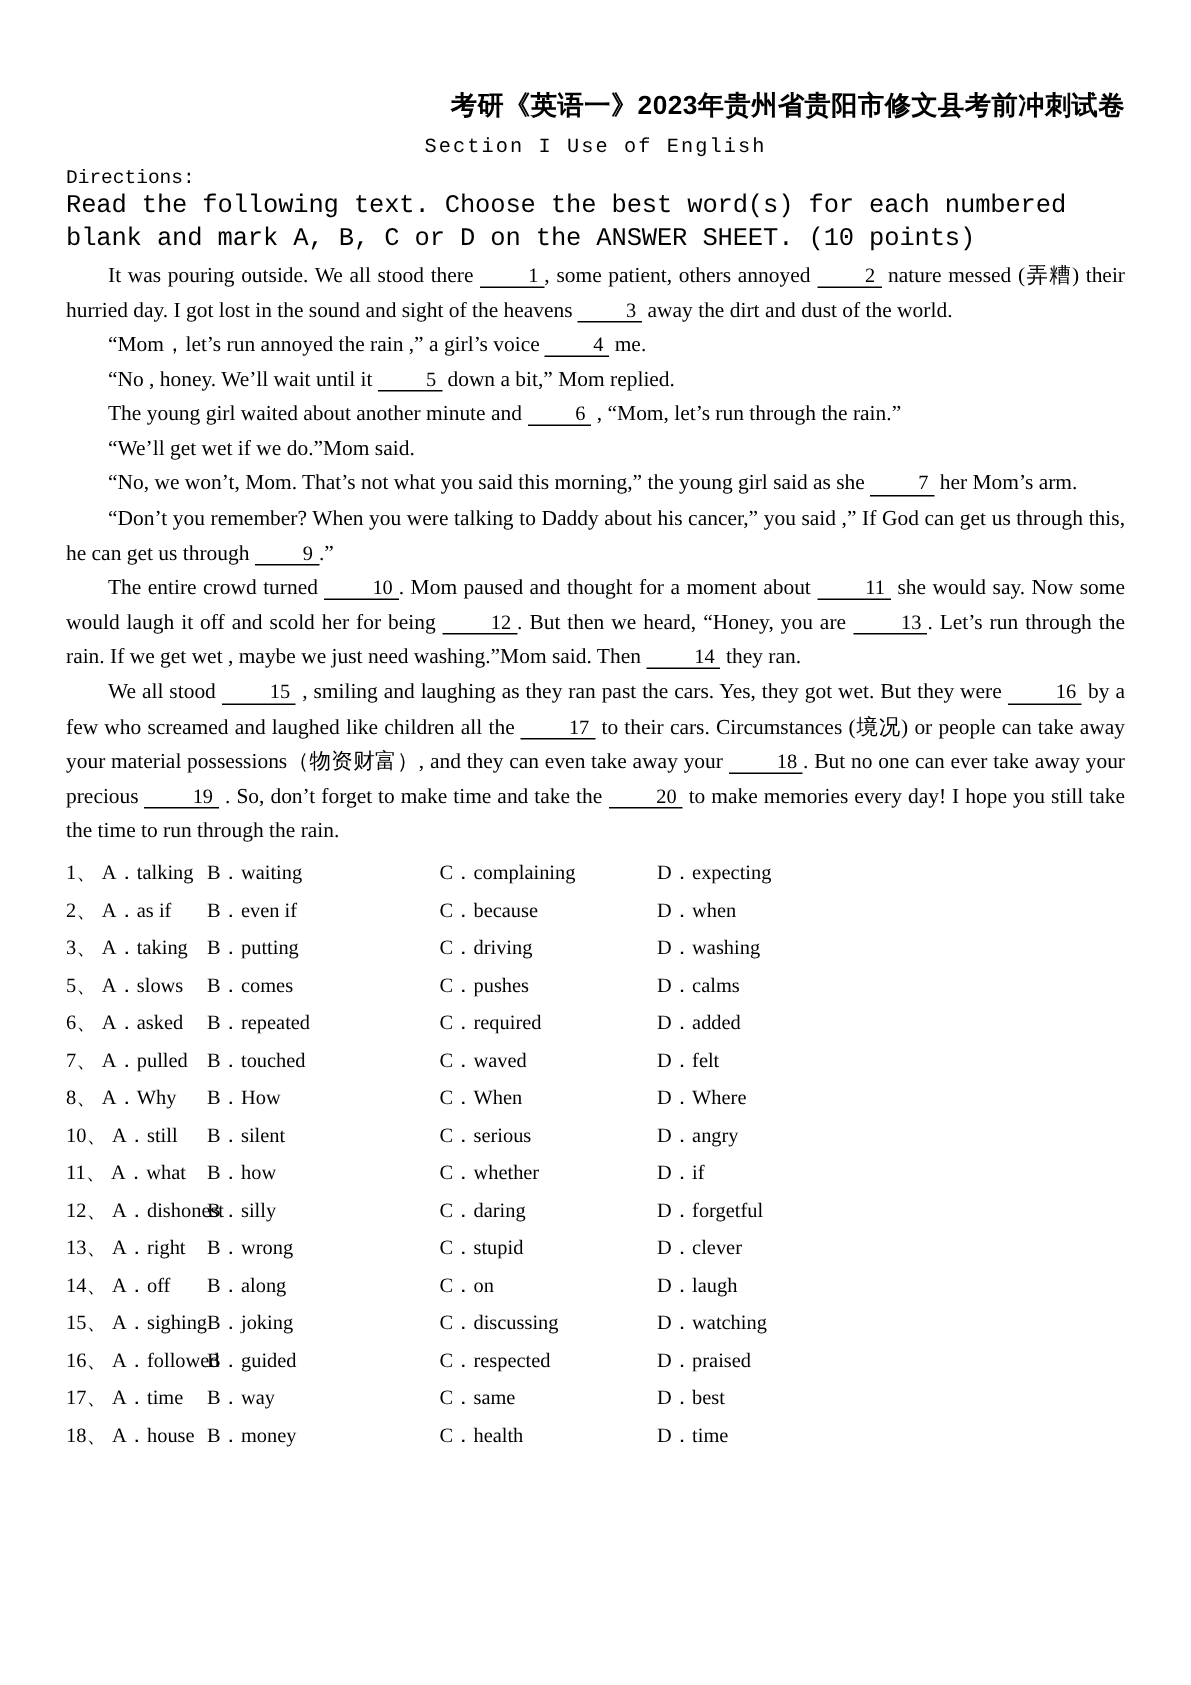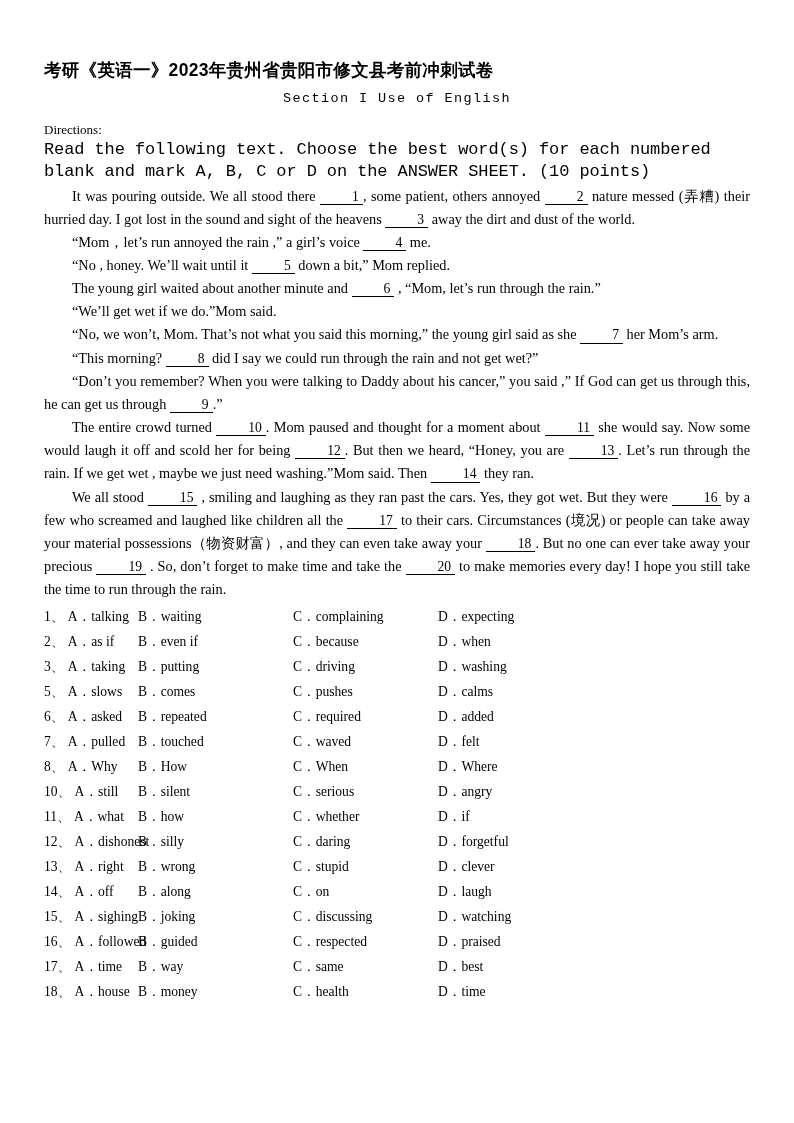--- a/index.html
+++ b/index.html
@@ -15,38 +15,38 @@
     position: relative;
   }
   .page {
     width: 794px;
     height: 1123px;
     box-sizing: border-box;
     padding: 58px 44px 20px 44px;
     position: relative;
   }
   .doc-title {
-    text-align: left;
+    text-align: right;
     font-family: "Liberation Sans", sans-serif;
     font-weight: bold;
     font-size: 17.5px;
     letter-spacing: 0.3px;
     margin: 0 0 9px 0;
   }
   .section-head {
     text-align: center;
     font-family: "Liberation Mono", monospace;
     font-size: 13.5px;
     letter-spacing: 1.4px;
     margin: 0 0 4px 0;
   }
   .directions-label {
-    font-family: Liberation Serif, serif;
+    font-family: Liberation Mono, monospace;
     font-size: 13px;
-    margin: 16px 0 1px 0;
+    margin: 5px 0 1px 0;
   }
   .directions-body {
     font-family: "Liberation Mono", monospace;
     font-size: 17px;
     line-height: 1.28;
     margin: 0 0 2px 0;
     letter-spacing: -0.1px;
   }
   .passage p {
     font-size: 14.3px;
@@ -101,21 +101,20 @@
   <div class="directions-label">Directions:</div>
   <div class="directions-body">Read the following text. Choose the best word(s) for each numbered blank and mark A, B, C or D on the ANSWER SHEET. (10 points)</div>
 
   <div class="passage" id="passage">
       <p class="indent"><span>It was pouring outside.  We all stood there </span><span class="blank">1</span><span>, some patient, others annoyed </span><span class="blank">2</span><span> nature messed (弄糟) their hurried day.  I got lost in the sound and sight of the heavens </span><span class="blank">3</span><span> away the dirt and dust of the world.</span></p>
       <p class="indent"><span>“Mom，let’s run annoyed the rain ,” a girl’s voice </span><span class="blank">4</span><span> me.</span></p>
       <p class="indent"><span>“No , honey. We’ll wait until it </span><span class="blank">5</span><span> down a bit,” Mom replied.</span></p>
       <p class="indent"><span>The young girl waited about another minute and </span><span class="blank">6</span><span> , “Mom, let’s run through the rain.”</span></p>
       <p class="indent"><span>“We’ll get wet if we do.”Mom said.</span></p>
       <p class="indent"><span>“No, we won’t, Mom. That’s not what you said this morning,” the young girl said as she </span><span class="blank">7</span><span> her Mom’s arm.</span></p>
-      <p class="indent"><span>“This morning? </span><span class="blank">8</span><span> did I say we could run through the rain and not get wet?”</span></p>
       <p class="indent"><span>“Don’t you remember? When you were talking to Daddy about his cancer,” you said ,” If God can get us through this, he can get us through </span><span class="blank">9</span><span>.”</span></p>
       <p class="indent"><span>The entire crowd turned </span><span class="blank">10</span><span>. Mom paused and thought for a moment about </span><span class="blank">11</span><span> she would say. Now some would laugh it off and scold her for being </span><span class="blank">12</span><span>. But then we heard, “Honey, you are </span><span class="blank">13</span><span>. Let’s run through the rain. If we get wet , maybe we just need washing.”Mom said. Then </span><span class="blank">14</span><span> they ran.</span></p>
       <p class="indent"><span>We all stood </span><span class="blank">15</span><span> , smiling and laughing as they ran past the cars. Yes, they got wet. But they were </span><span class="blank">16</span><span> by a few who screamed and laughed like children all the </span><span class="blank">17</span><span> to their cars. Circumstances (境况) or people can take away your material possessions（物资财富）, and they can even take away your </span><span class="blank">18</span><span>. But no one can ever take away your precious </span><span class="blank">19</span><span> . So, don’t forget to make time and take the </span><span class="blank">20</span><span> to make memories every day! I hope you still take the time to run through the rain.</span></p>
     </div>
 
   <div class="options" id="options">
       <div class="opt-row">
         <span class="opt-num">1、 A．talking</span>
         <span class="opt-cell b">B．waiting</span>
         <span class="opt-cell c">C．complaining</span>

